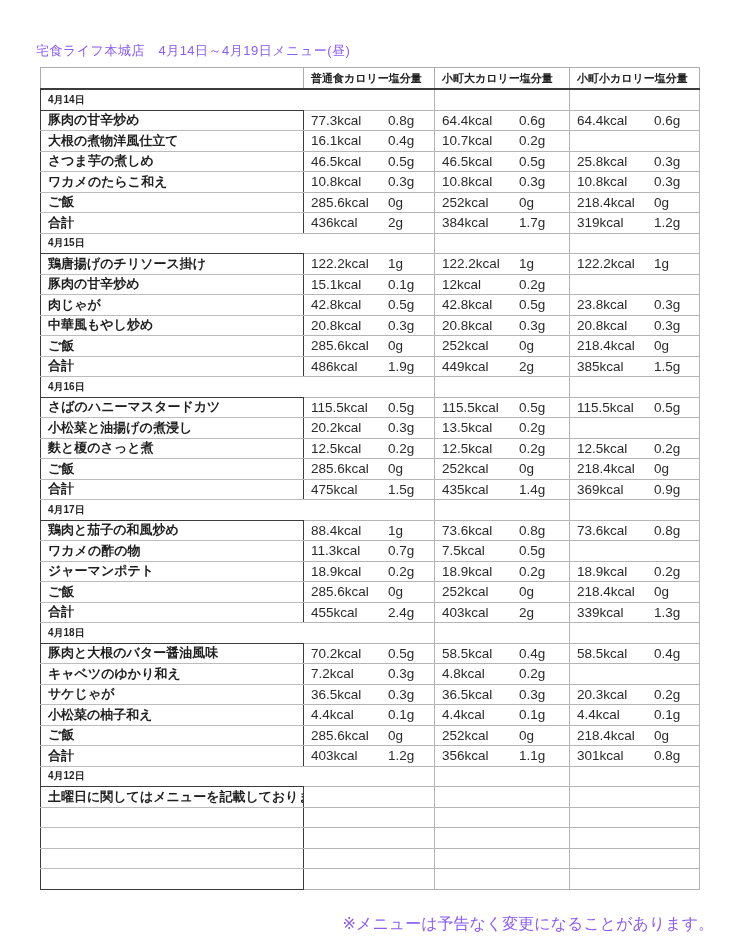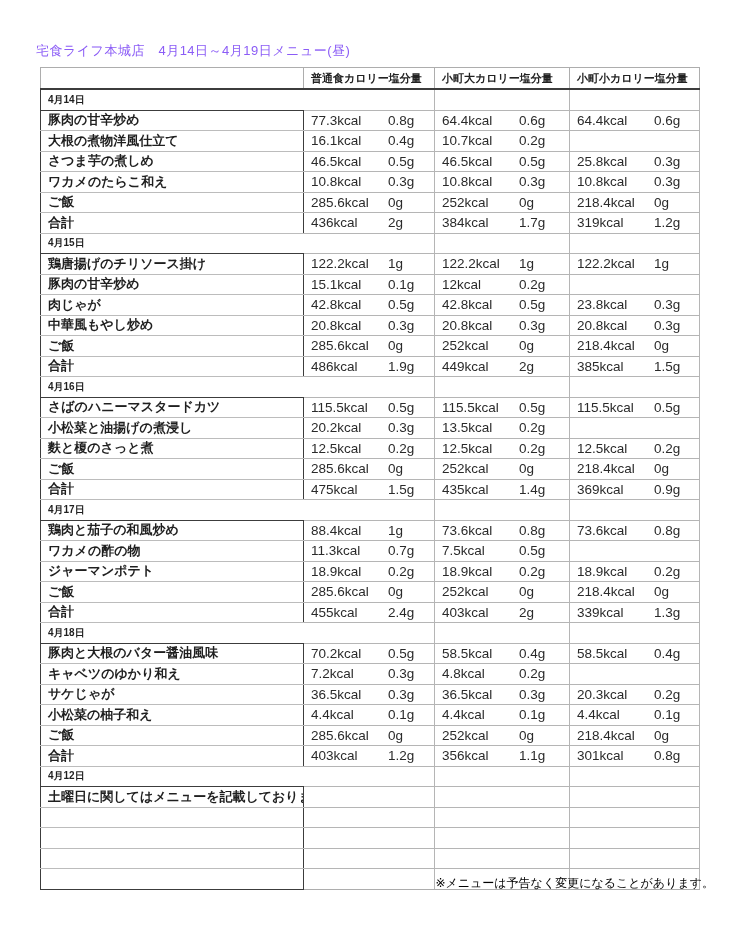--- a/index.html
+++ b/index.html
@@ -69,23 +69,23 @@
     border-top:1px solid #bcbcbc;
     border-bottom:1px solid #bcbcbc;
     font-size:13px;
     font-weight:bold;
     margin-top:48px;
   }
   tr.last-block-row td.c0{border-bottom:1px solid #3c3c3c;}
   tr.last-block-row td.v{border-bottom:1px solid #adadad;}
   .footnote{
     position:absolute;
-    right:36px;top:875px;
-    font-size:12px;
-    color:#000000;
+    right:36px;top:914px;
+    font-size:16px;
+    color:#8b5cf6;
   }
 </style>
 </head>
 <body>
 
 <div class="title">宅食ライフ本城店　4月14日～4月19日メニュー(昼)</div>
 
 <table class="menu">
   <colgroup>
     <col class="c-name">

